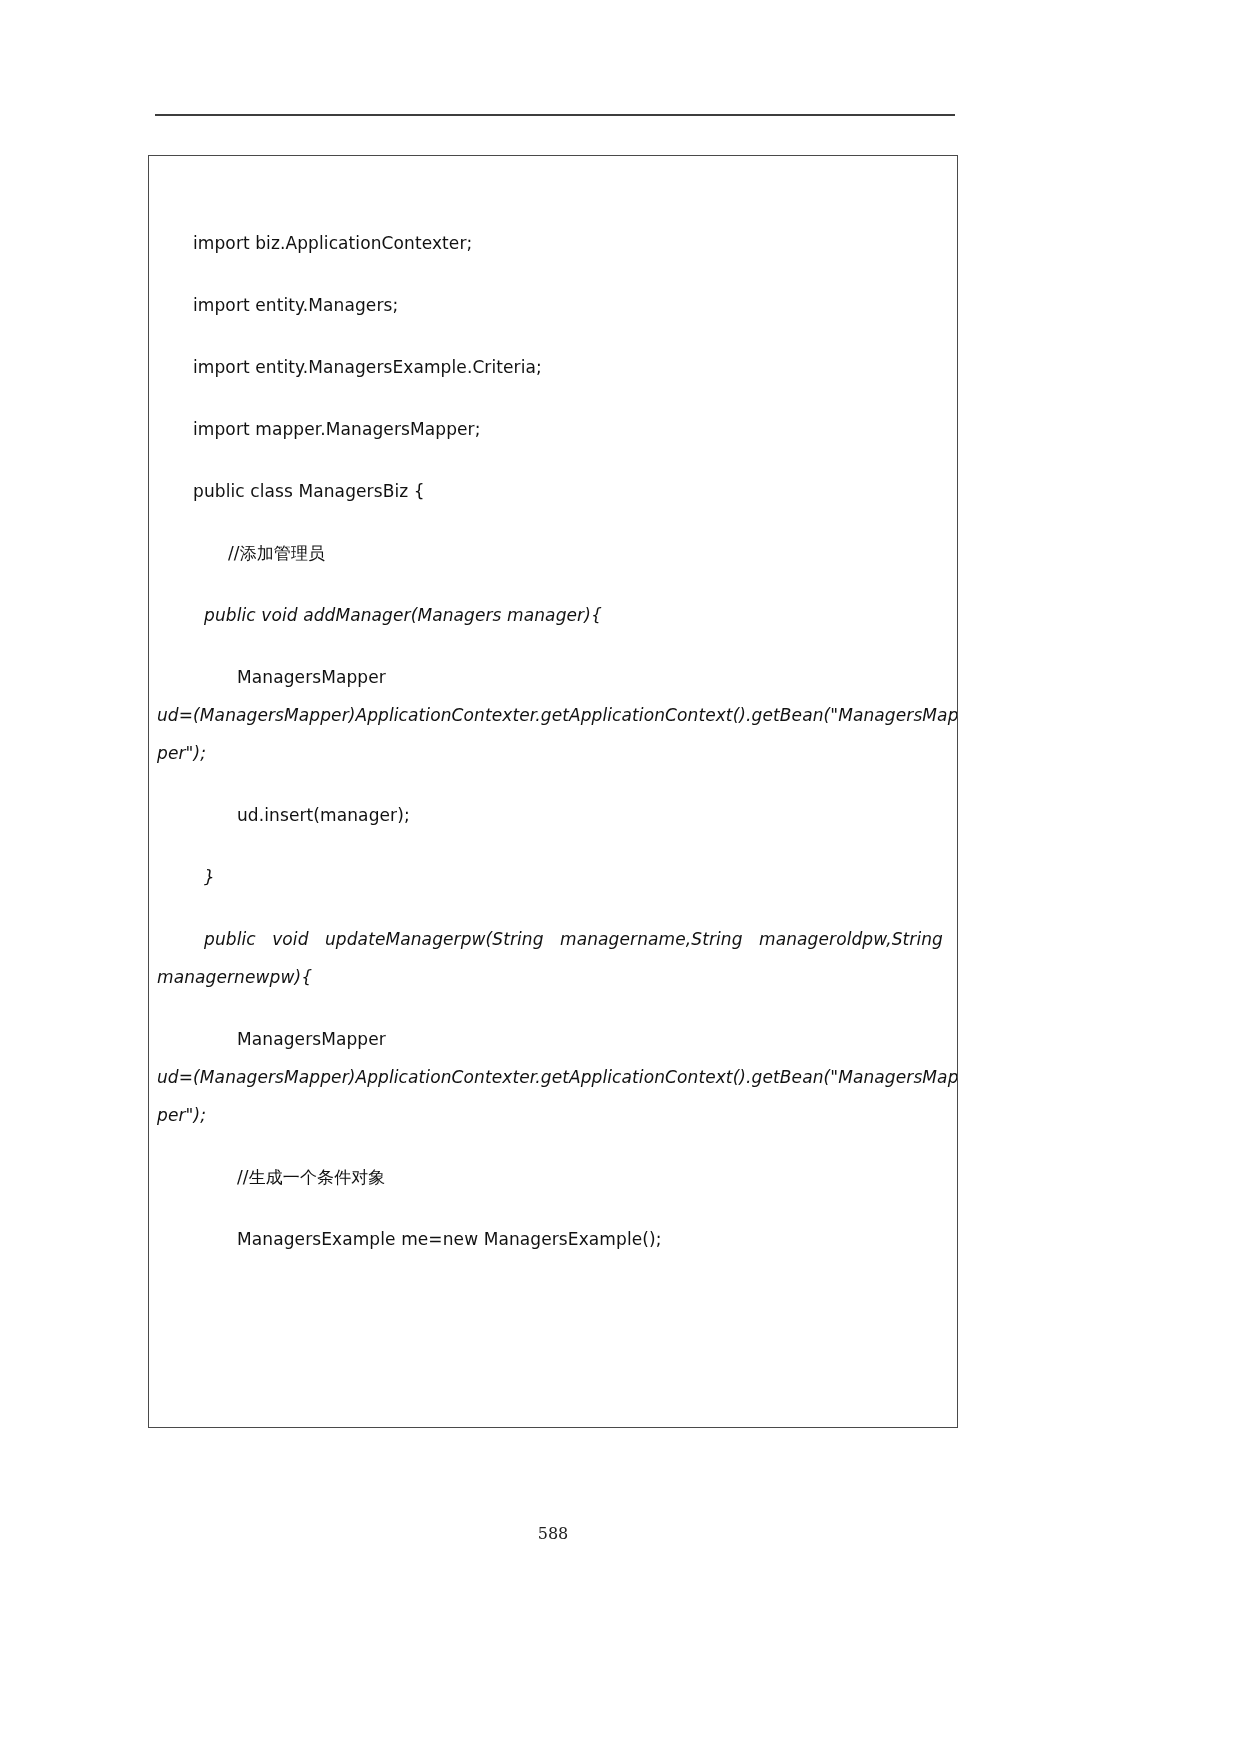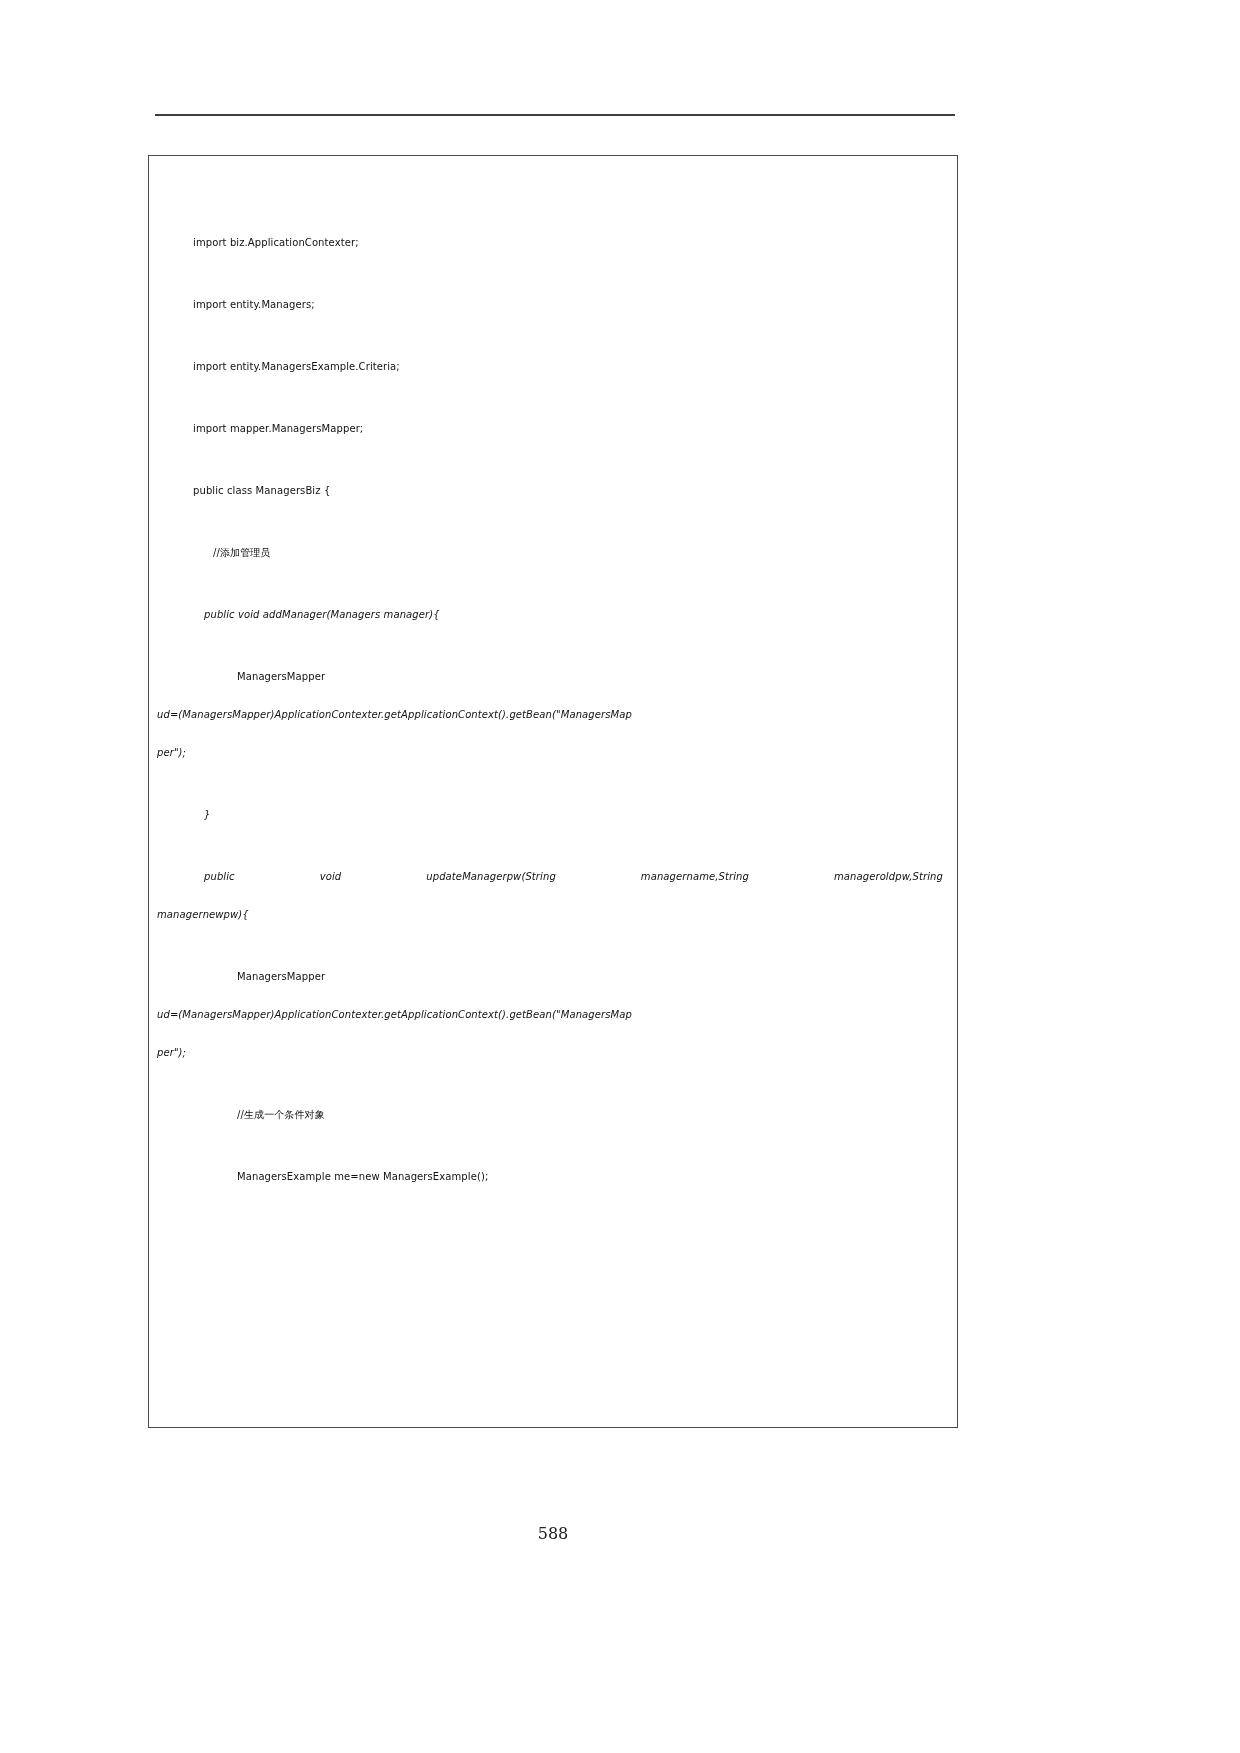--- a/index.html
+++ b/index.html
@@ -26,29 +26,29 @@
     top: 155px;
     width: 810px;
     height: 1273px;
     border: 1px solid #4a4a4a;
     padding: 68px 14px 0 8px;
     overflow: hidden;
     background: #ffffff;
   }
   .para { margin: 0 0 24px 0; }
   .line {
-    font-size: 10px;
+    font-size: 17px;
     line-height: 38px;
     white-space: nowrap;
     letter-spacing: 0.1px;
   }
   .ind0 { margin-left: 0; font-style: italic; }
   .indA { margin-left: 36px; }
   .indB { margin-left: 47px; font-style: italic; }
-  .indC { margin-left: 56px; }
+  .indC { margin-left: 71px; }
   .indD { margin-left: 80px; }
   .just {
     white-space: normal;
     text-align: justify;
     text-align-last: justify;
   }
   .page-number {
     position: absolute;
     left: 148px;
     top: 1524px;
@@ -96,20 +96,23 @@
     <div class="para">
       <div class="line indB">public void addManager(Managers manager){</div>
     </div>
 
     <div class="para">
       <div class="line indD">ManagersMapper</div>
       <div class="line ind0">ud=(ManagersMapper)ApplicationContexter.getApplicationContext().getBean("ManagersMap</div>
       <div class="line ind0">per");</div>
     </div>
 
+    <div class="para">
+      <div class="line indD">ud.insert(manager);</div>
+    </div>
 
     <div class="para">
       <div class="line indB">}</div>
     </div>
 
 
     <div class="para">
       <div class="line indB just">public void updateManagerpw(String managername,String manageroldpw,String</div>
       <div class="line ind0">managernewpw){</div>
     </div>

